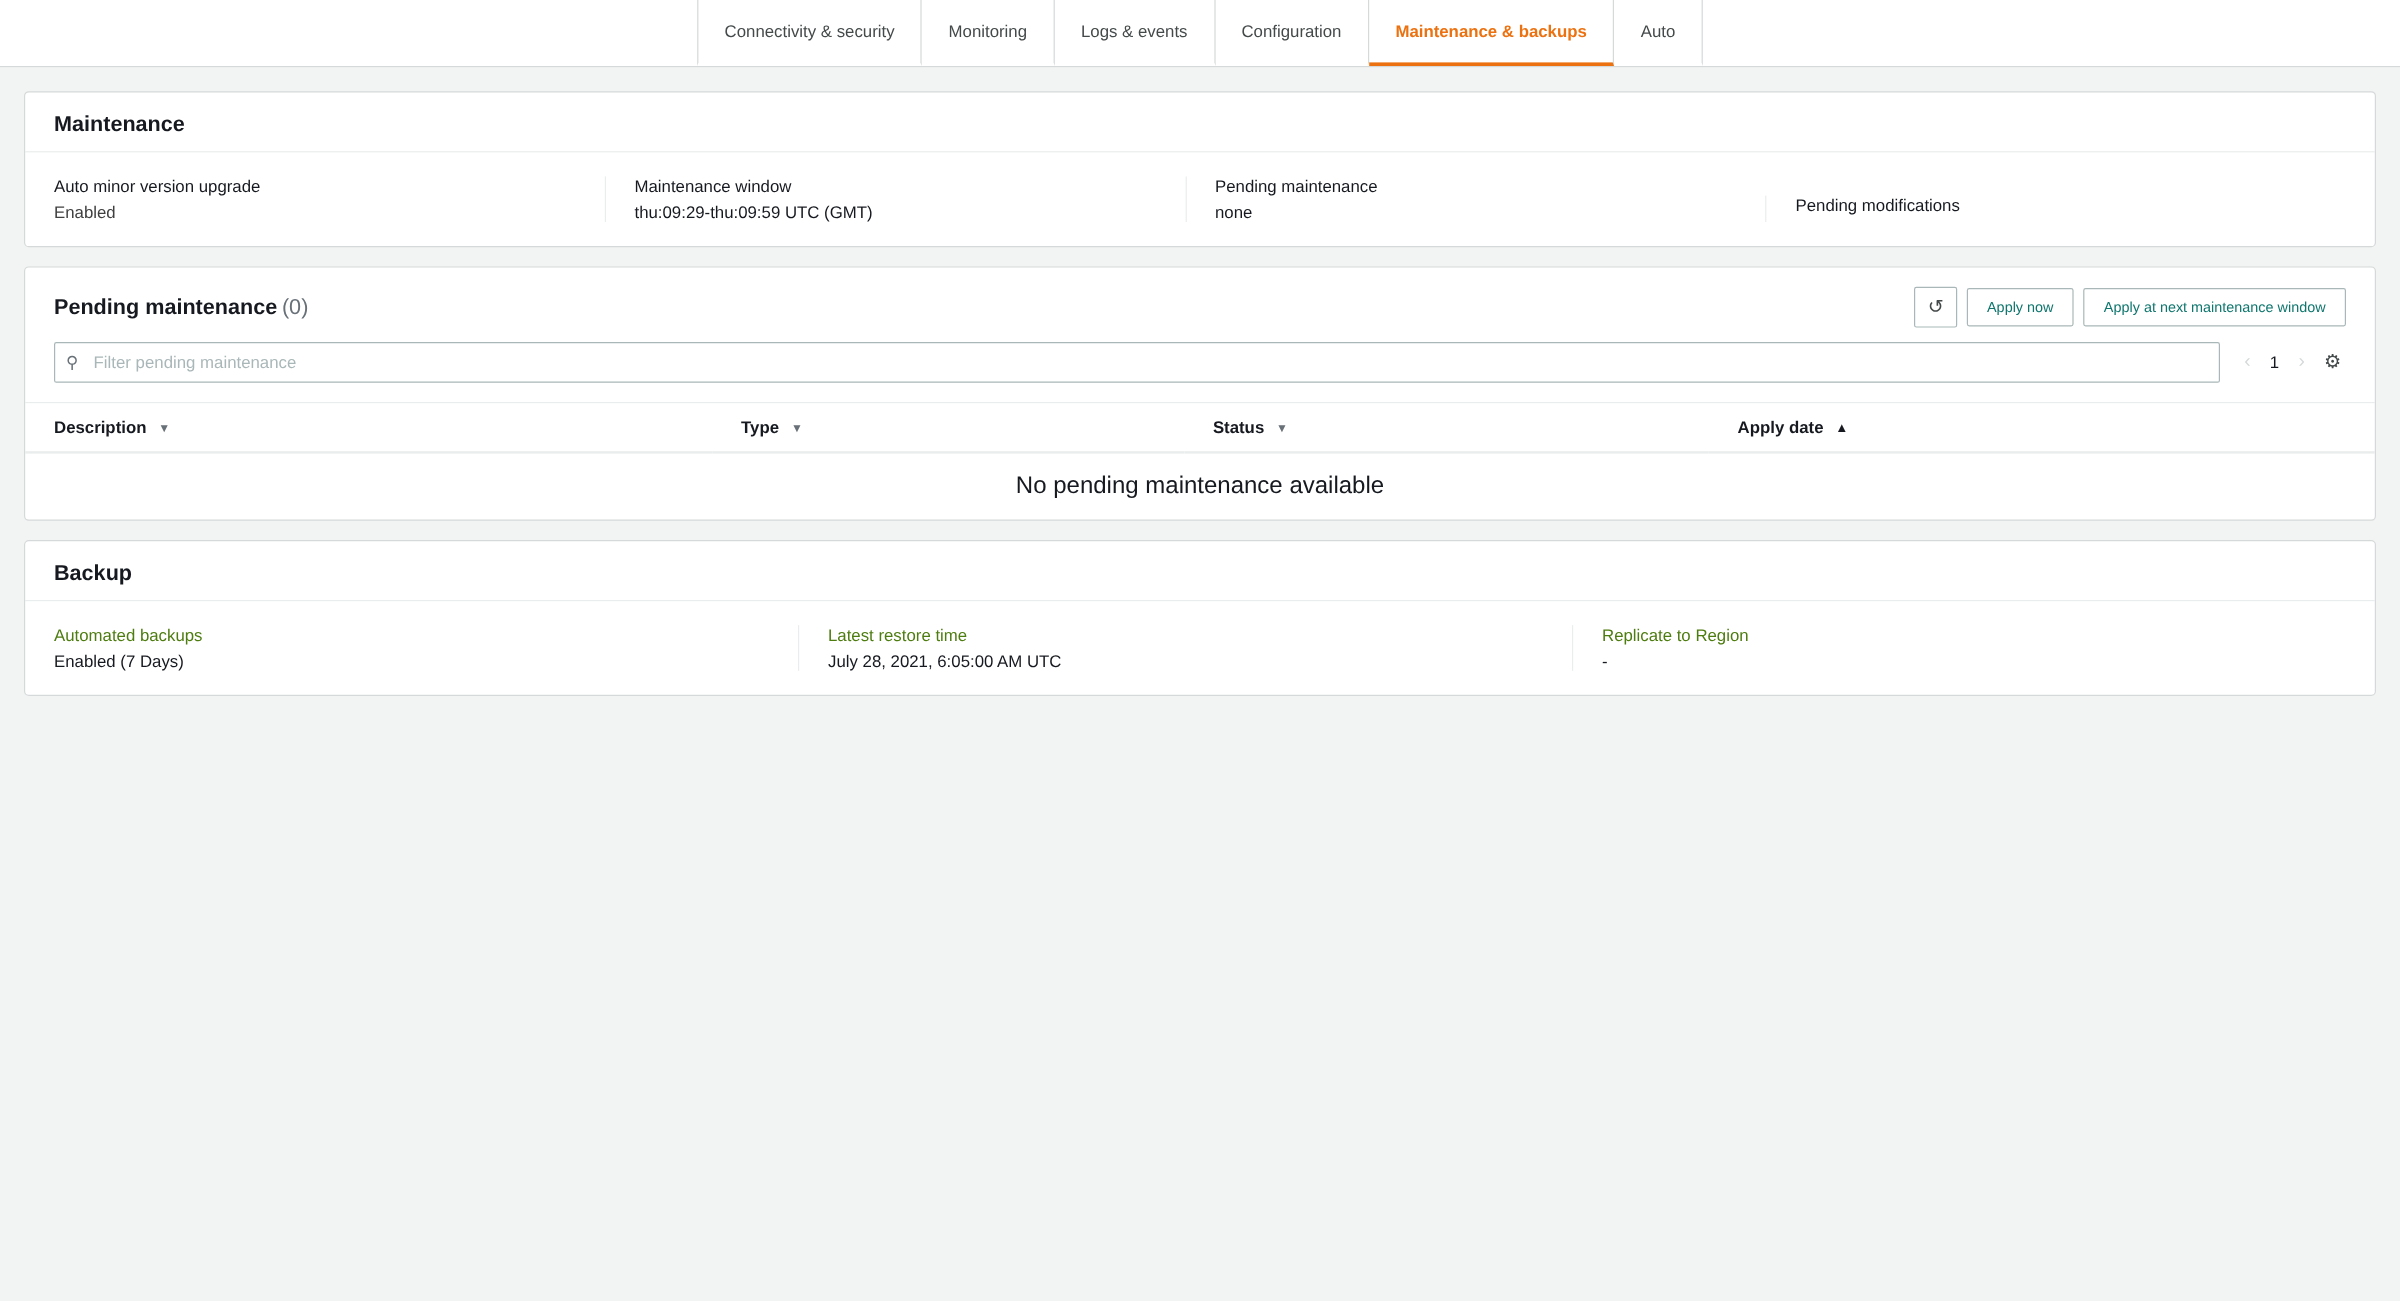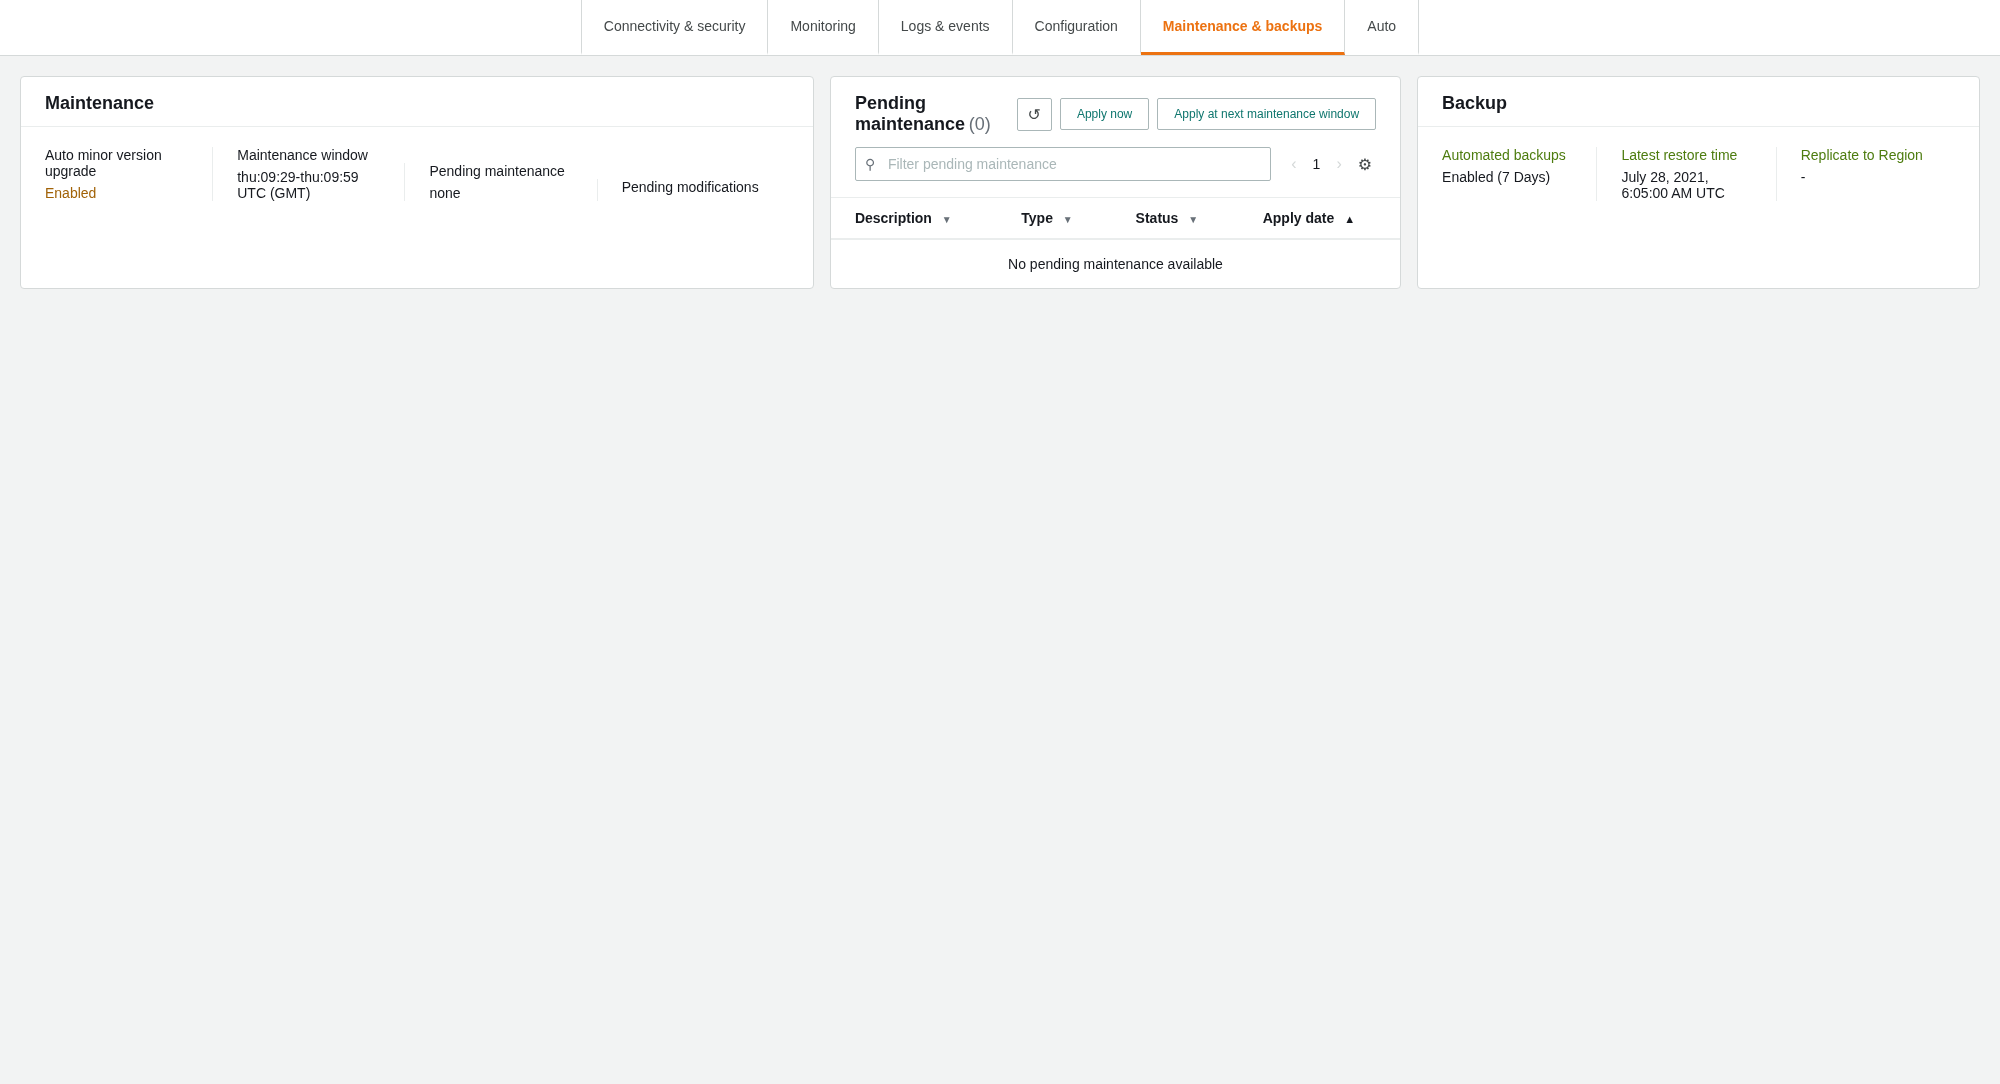--- a/index.html
+++ b/index.html
@@ -34,21 +34,21 @@
     .tab-item.active {
       color: #ec7211;
       border-bottom: 3px solid #ec7211;
       font-weight: 600;
     }
 
     
     .content {
       padding: 20px;
       display: flex;
-      flex-direction: row;
+      flex-direction: column;
       gap: 16px;
     }
 
     
     .card {
       background: #fff;
       border: 1px solid #d5d9d9;
       border-radius: 4px;
       padding: 0;
     }
@@ -82,21 +82,21 @@
     .info-label {
       font-size: 14px;
       color: #16191f;
       margin-bottom: 6px;
     }
     .info-value {
       font-size: 14px;
       color: #16191f;
     }
     .info-value.enabled {
-      color: #a16207;
+      color: #404040;
     }
 
     
     .pending-header {
       display: flex;
       align-items: center;
       justify-content: space-between;
       padding: 16px 24px 12px 24px;
     }
     .pending-title {
@@ -226,21 +226,21 @@
       font-size: 10px;
       color: #687078;
       vertical-align: middle;
     }
     .data-table th .sort-icon.asc {
       color: #16191f;
       font-size: 11px;
     }
     .data-table tbody tr td {
       padding: 16px 24px;
-      font-size: 14px;
+      font-size: 20px;
       color: #16191f;
     }
     .empty-row td {
       text-align: center;
       color: #687078;
       padding: 24px;
     }
 
     
     .backup-info-row {

